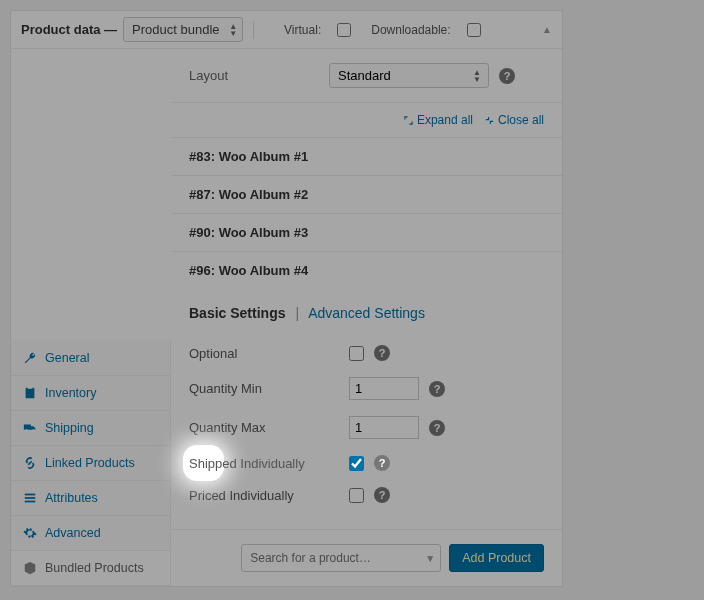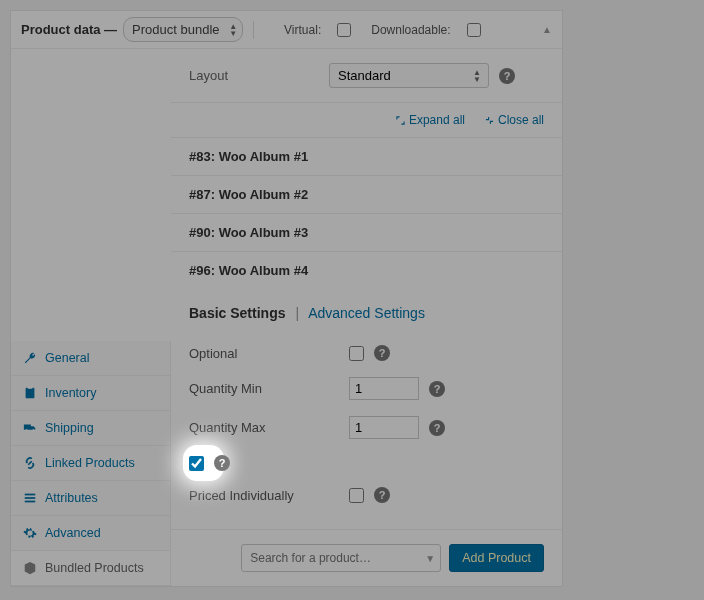--- a/index.html
+++ b/index.html
@@ -2,42 +2,42 @@
 <html><head>
 <meta charset="utf-8">
 <style>
 * { box-sizing: border-box; margin: 0; padding: 0; }
 body { font-family: -apple-system, BlinkMacSystemFont, "Segoe UI", Arial, sans-serif; font-size: 13px; color: #555; background: #f1f1f1; position: relative; }
 .overlay { position: absolute; inset: 0; background: rgba(0,0,0,0.35); z-index: 50; pointer-events: none; }
 .wrap { width: 573px; height: 600px; padding: 10px; position: relative; }
 .panel { border: 1px solid #e5e5e5; background: #fff; }
 .panel-header { display: flex; align-items: center; padding: 6px 10px; border-bottom: 1px solid #eee; }
 .panel-title { font-weight: bold; color: #333; margin-right: 6px; }
-.select-product { appearance: none; -webkit-appearance: none; background: #fafafa; border: 1px solid #ccc; border-radius: 10px; padding: 4px 22px 4px 8px; font-size: 13px; color: #444; position: relative; }
+.select-product { appearance: none; -webkit-appearance: none; background: #fafafa; border: 1px solid #ccc; border-radius: 3px; padding: 4px 22px 4px 8px; font-size: 13px; color: #444; position: relative; }
 .select-wrap { position: relative; display: inline-block; }
 .select-arrows { position: absolute; right: 6px; top: 50%; transform: translateY(-50%); font-size: 8px; line-height: 7px; color: #666; pointer-events: none; }
 .hdr-check { display: flex; align-items: center; margin-left: 20px; font-size: 12px; color: #555; gap: 12px; }
 .hdr-check input { margin-left: 4px; width: 14px; height: 14px; }
 .collapse-arrow { margin-left: auto; color: #999; font-size: 10px; }
 .divider-v { width: 1px; height: 18px; background: #ddd; margin: 0 10px; }
 
 .body { display: flex; align-items: flex-end; }
 .tabs { width: 160px; background: #fafafa; border-right: 1px solid #eee; }
 .tab { display: flex; align-items: center; gap: 8px; padding: 10px 12px; border-bottom: 1px solid #eee; cursor: pointer; color: #0073aa; font-size: 12.5px; }
 .tab.active { background: #fff; color: #666; }
 .tab .ico { width: 14px; height: 14px; display: inline-flex; align-items: center; justify-content: center; }
 
 .content { flex: 1; padding: 0; }
 .row-layout { display: flex; align-items: center; padding: 14px 18px; border-bottom: 1px solid #eee; }
 .row-layout label { width: 140px; color: #666; font-size: 13px; }
 .sel-standard { display: inline-block; position: relative; text-decoration: underline; }
 .sel-standard select { background: #fafafa; border: 1px solid #ccc; border-radius: 3px; padding: 4px 24px 4px 8px; width: 160px; font-size: 13px; -webkit-appearance: none; appearance: none; }
 .help { display: inline-flex; width: 16px; height: 16px; border-radius: 50%; background: #777; color: #fff; align-items: center; justify-content: center; font-size: 11px; font-weight: bold; margin-left: 10px; }
 
-.expand-row { display: flex; justify-content: flex-end; gap: 20px; padding: 10px 18px; font-size: 12px; color: #0073aa; }
+.expand-row { display: flex; justify-content: flex-end; gap: 12px; padding: 10px 18px; font-size: 12px; color: #0073aa; }
 .expand-row .lnk { display: flex; align-items: center; gap: 4px; cursor: pointer; }
 .expand-ico { width: 9px; height: 9px; }
 
 .item-row { padding: 11px 18px; border-top: 1px solid #eee; font-weight: bold; font-size: 13px; color: #333; cursor: pointer; }
 .item-row:last-of-type { border-bottom: 1px solid #eee; }
 
 .settings { padding: 16px 18px 18px; }
 .tabs-line { margin-bottom: 16px; font-size: 14px; }
 .tabs-line .active-t { font-weight: bold; color: #333; }
 .tabs-line .sep { color: #999; margin: 0 6px; }
@@ -202,20 +202,21 @@
           <div class="form-row">
             <label>Quantity Max</label>
             <div class="field">
               <input type="text" value="1" style="">
               <span class="help">?</span>
             </div>
           </div>
 
           <div class="form-row highlight-row">
             <div class="highlight-box"></div>
+            <label>Shipped Individually</label>
             <div class="field">
               <input type="checkbox" checked="" style="accent-color: rgb(0, 115, 170);">
               <span class="help">?</span>
             </div>
           </div>
 
           <div class="form-row">
             <label>Priced Individually</label>
             <div class="field">
               <input type="checkbox" style="">

